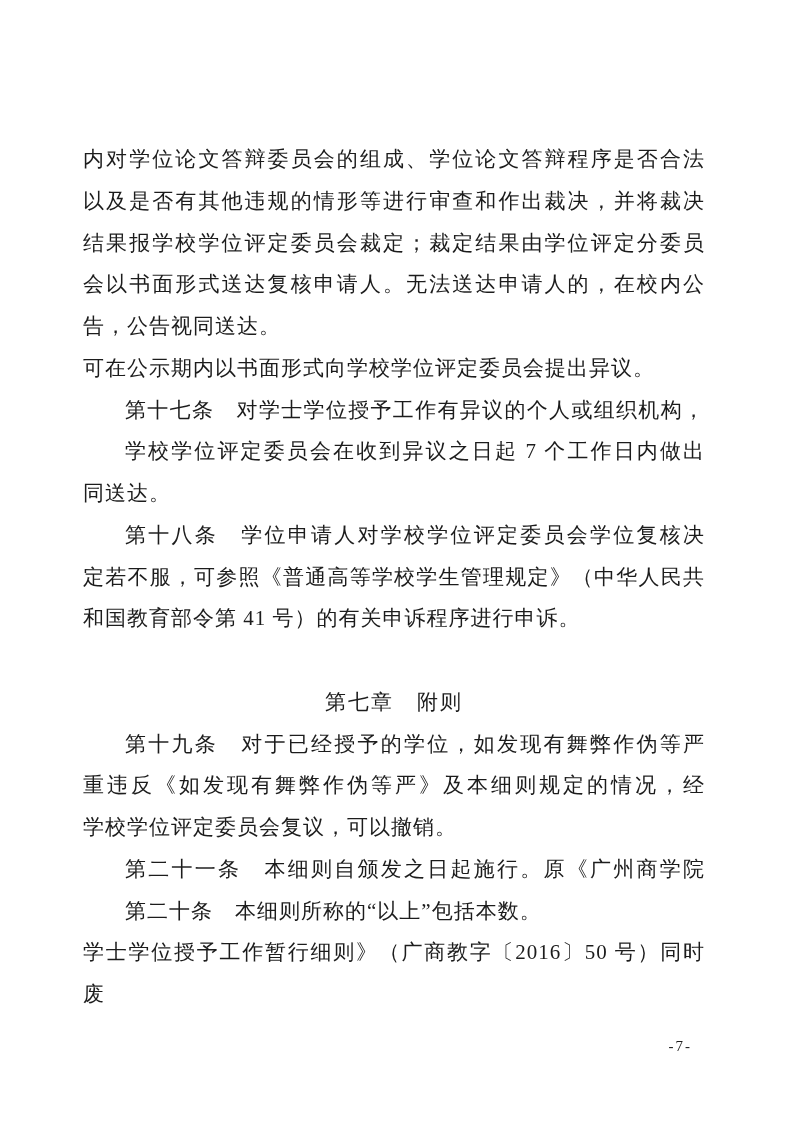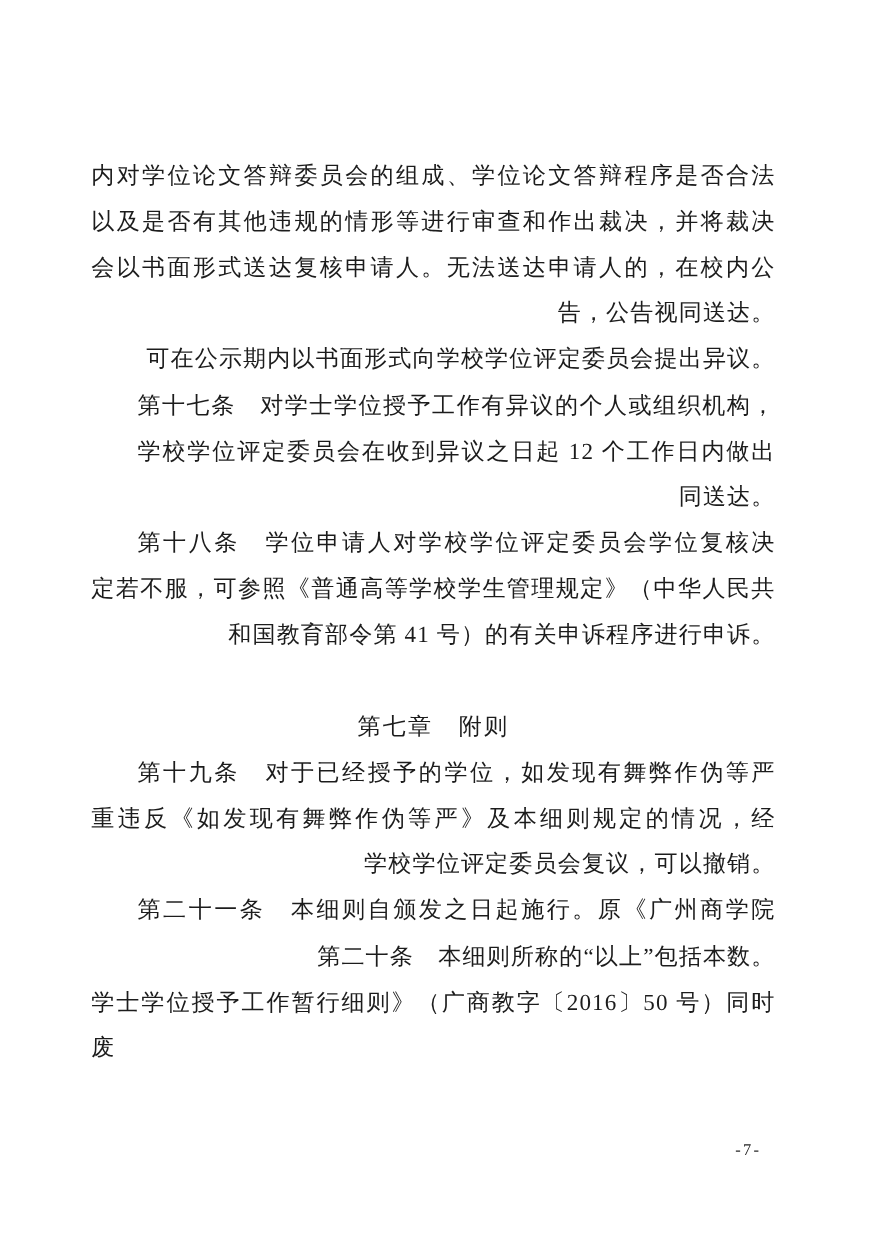--- a/index.html
+++ b/index.html
@@ -27,21 +27,20 @@
     left: 83px;
     width: 622px;
   }
   .line {
     height: 41.75px;
     line-height: 41.75px;
     font-size: 21px;
     letter-spacing: 1px;
     white-space: nowrap;
     overflow: visible;
-    text-align: right;
   }
   .line.full {
     white-space: normal;
     text-align: justify;
     text-align-last: justify;
   }
   .line.indent {
     text-indent: 2em;
   }
   .line.center {
@@ -58,25 +57,26 @@
     color: #1c1c1c;
   }
 </style>
 </head>
 <body>
 
 <div class="page">
   <div class="content">
     <div class="line full">内对学位论文答辩委员会的组成、学位论文答辩程序是否合法</div>
     <div class="line full">以及是否有其他违规的情形等进行审查和作出裁决，并将裁决</div>
+    <div class="line full">结果报学校学位评定委员会裁定；裁定结果由学位评定分委员</div>
     <div class="line full">会以书面形式送达复核申请人。无法送达申请人的，在校内公</div>
     <div class="line">告，公告视同送达。</div>
     <div class="line">可在公示期内以书面形式向学校学位评定委员会提出异议。</div>
     <div class="line full indent">第十七条　对学士学位授予工作有异议的个人或组织机构，</div>
-    <div class="line full indent">学校学位评定委员会在收到异议之日起 12 个工作日内做出</div>
+    <div class="line full indent">学校学位评定委员会在收到异议之日起 7 个工作日内做出</div>
     <div class="line">同送达。</div>
     <div class="line full indent">第十八条　学位申请人对学校学位评定委员会学位复核决</div>
     <div class="line full">定若不服，可参照《普通高等学校学生管理规定》（中华人民共</div>
     <div class="line">和国教育部令第 41 号）的有关申诉程序进行申诉。</div>
     <div class="line"></div>
     <div class="line center">第七章　附则</div>
     <div class="line full indent">第十九条　对于已经授予的学位，如发现有舞弊作伪等严</div>
     <div class="line full">重违反《如发现有舞弊作伪等严》及本细则规定的情况，经</div>
     <div class="line">学校学位评定委员会复议，可以撤销。</div>
     <div class="line full indent">第二十一条　本细则自颁发之日起施行。原《广州商学院</div>

